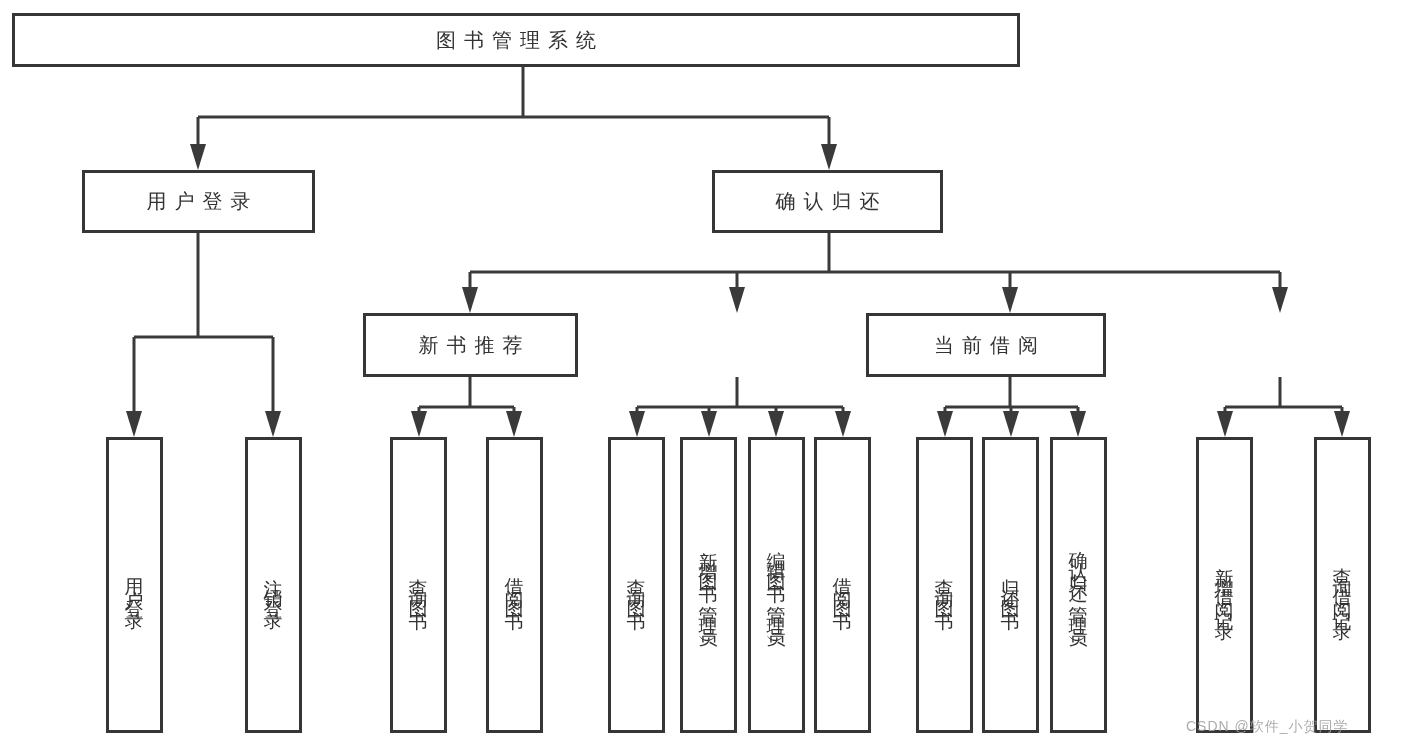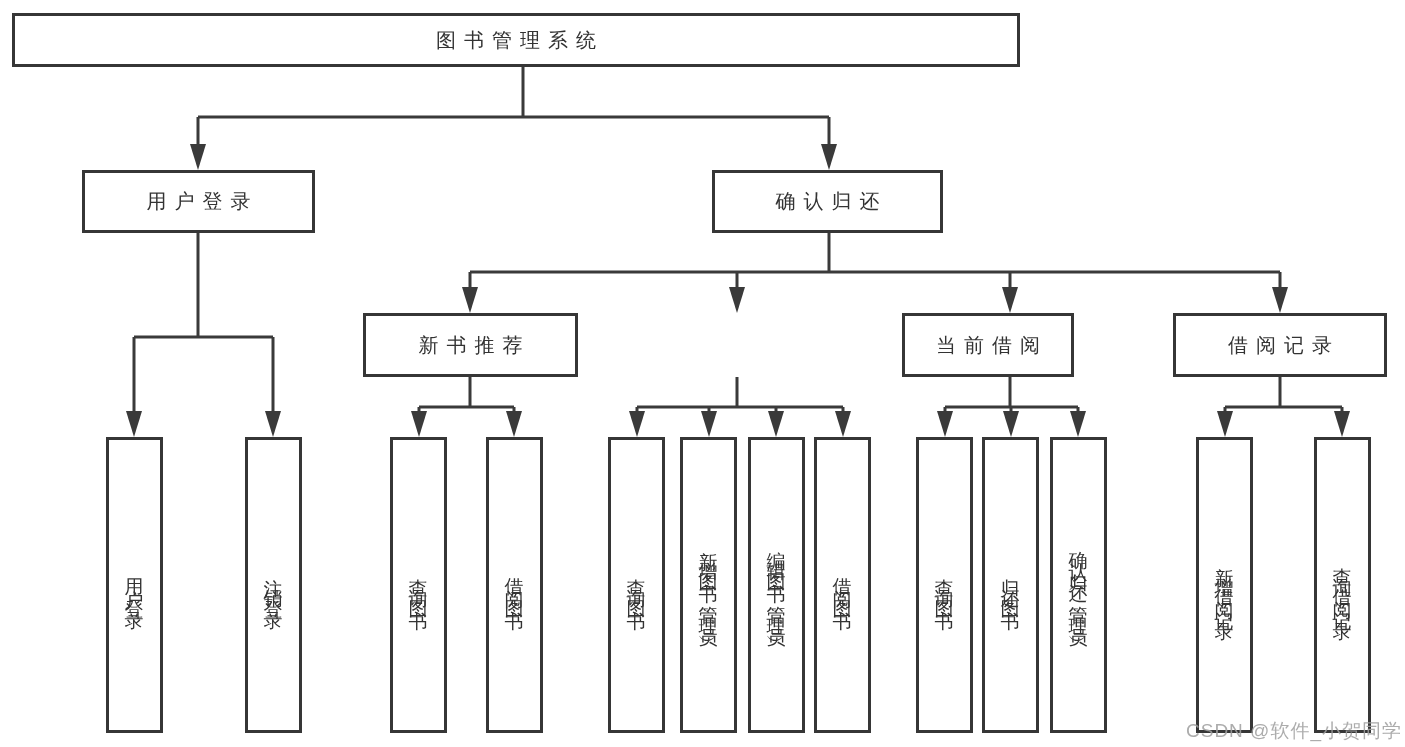--- a/index.html
+++ b/index.html
@@ -51,41 +51,41 @@
     white-space: nowrap;
   }
   
   .node-root   { left: 12px;   top: 13px;  width: 1008px; height: 54px; }
   .lvl1        { top: 170px;   height: 63px; }
   .n-user-login{ left: 82px;   width: 233px; }
   .n-book-mgmt { left: 712px;  width: 231px; }
   .lvl2        { top: 313px;   height: 64px; text-align: right; }
   .n-recommend { left: 363px;  width: 215px; }
   .n-borrowing { left: 630px;  width: 214px; }
-  .n-current   { left: 902px;  width: 172px; }
+  .n-current   { left: 866px;  width: 240px; }
   .n-records   { left: 1173px; width: 214px; }
   .leaf        { top: 437px;   height: 296px; width: 57px; }
   .lf-1  { left: 106px;  }
   .lf-2  { left: 245px;  }
   .lf-3  { left: 390px;  }
   .lf-4  { left: 486px;  }
   .lf-5  { left: 608px;  }
   .lf-6  { left: 680px;  }
   .lf-7  { left: 748px;  }
   .lf-8  { left: 814px;  }
   .lf-9  { left: 916px;  }
   .lf-10 { left: 982px;  }
   .lf-11 { left: 1050px; }
   .lf-12 { left: 1196px; }
   .lf-13 { left: 1314px; }
   .watermark {
     position: absolute;
     left: 1186px;
     top: 718px;
-    font-size: 19px;
+    font-size: 14px;
     color: rgba(160, 160, 160, 0.88);
     white-space: nowrap;
     z-index: 5;
     letter-spacing: 1px;
   }
   .cline { stroke: #3a3a3a; stroke-width: 3; fill: none; }
   .ahead { fill: #3a3a3a; stroke: none; }
 </style>
 </head>
 <body>
@@ -138,23 +138,20 @@
   <div class="node lvl1 n-book-mgmt">
     <span class="h-label">确认归还</span>
   </div>
 
   <div class="node lvl2 n-recommend">
     <span class="h-label">新书推荐</span>
   </div>
   <div class="node lvl2 n-current">
     <span class="h-label">当前借阅</span>
   </div>
-  <div class="node lvl2 n-records">
-    <span class="h-label">借阅记录</span>
-  </div>
 
   <div class="node leaf lf-1">
     <span class="v-label">用户登录</span>
   </div>
   <div class="node leaf lf-2">
     <span class="v-label">注销登录</span>
   </div>
 
   <div class="node leaf lf-3">
     <span class="v-label">查询图书</span>

